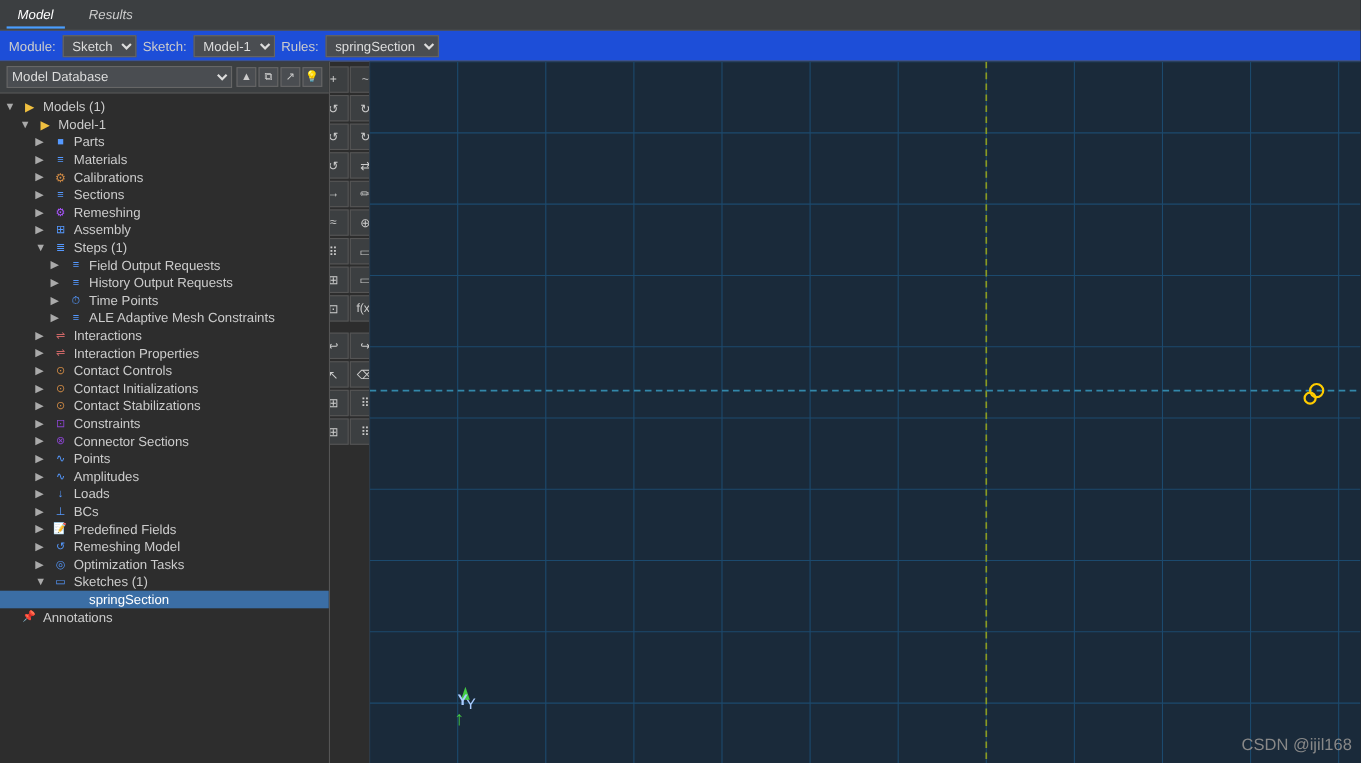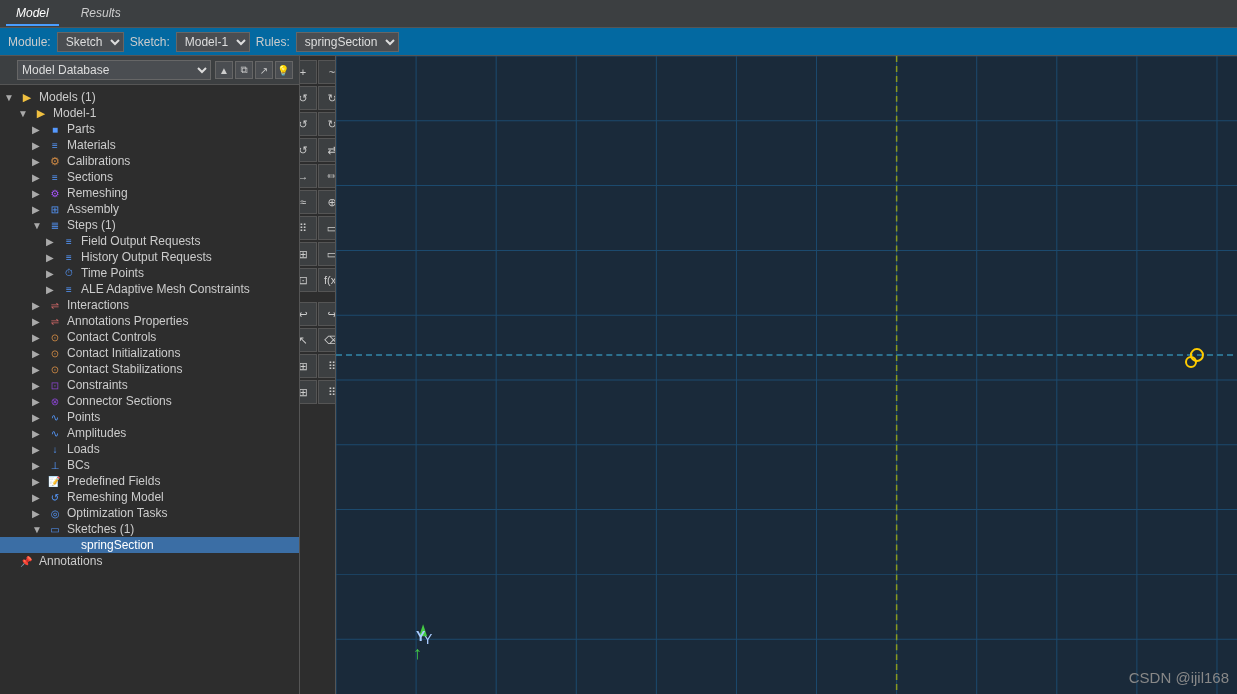--- a/index.html
+++ b/index.html
@@ -26,21 +26,21 @@
     .top-tab.active {
       color: #fff;
       border-bottom: 2px solid #4a9eff;
     }
 
     
     .module-bar {
       display: flex;
       align-items: center;
       height: 28px;
-      background: #0369a1;
+      background: #1d4ed8;
       border-bottom: 1px solid #555;
       padding: 0 8px;
       gap: 6px;
       font-size: 12px;
     }
     .module-select {
       background: #4a4d51;
       color: #ddd;
       border: 1px solid #666;
       padding: 1px 4px;
@@ -74,21 +74,20 @@
       gap: 4px;
     }
 
     .sidebar-title-select {
       flex: 1;
       background: #4a4d51;
       color: #ddd;
       border: 1px solid #666;
       font-size: 12px;
       height: 20px;
-      margin-left: 11px;
     }
 
     .sidebar-icons {
       display: flex;
       gap: 2px;
     }
     .sidebar-icon-btn {
       background: #4a4d51;
       border: 1px solid #666;
       color: #ccc;
@@ -362,21 +361,21 @@
             <span style="color:#cc6666;font-size:10px">⇌</span>
           </span>
     <span class="item-label">Interactions</span>
   </div>
         <div class="tree-item">
     <span class="indent" style="width:28px;display:inline-block"></span>
     <span class="expand-icon">▶</span>
     <span class="item-icon">
             <span style="color:#cc6666;font-size:10px">⇌</span>
           </span>
-    <span class="item-label">Annotations Properties</span>
+    <span class="item-label">Interaction Properties</span>
   </div>
         <div class="tree-item">
     <span class="indent" style="width:28px;display:inline-block"></span>
     <span class="expand-icon">▶</span>
     <span class="item-icon">
             <span style="color:#cc8844;font-size:10px">⊙</span>
           </span>
     <span class="item-label">Contact Controls</span>
   </div>
         <div class="tree-item">

